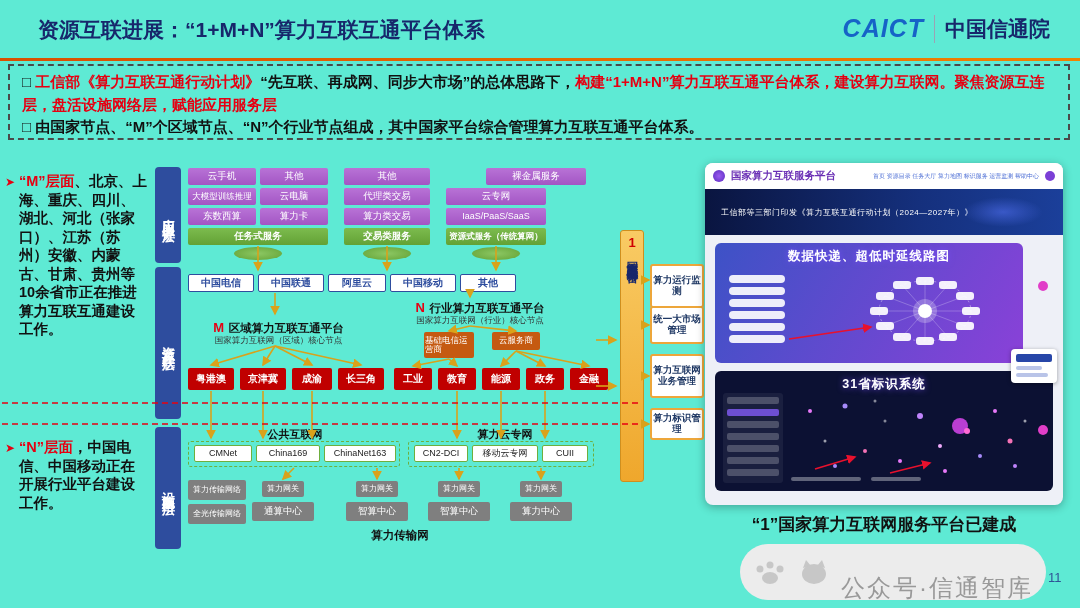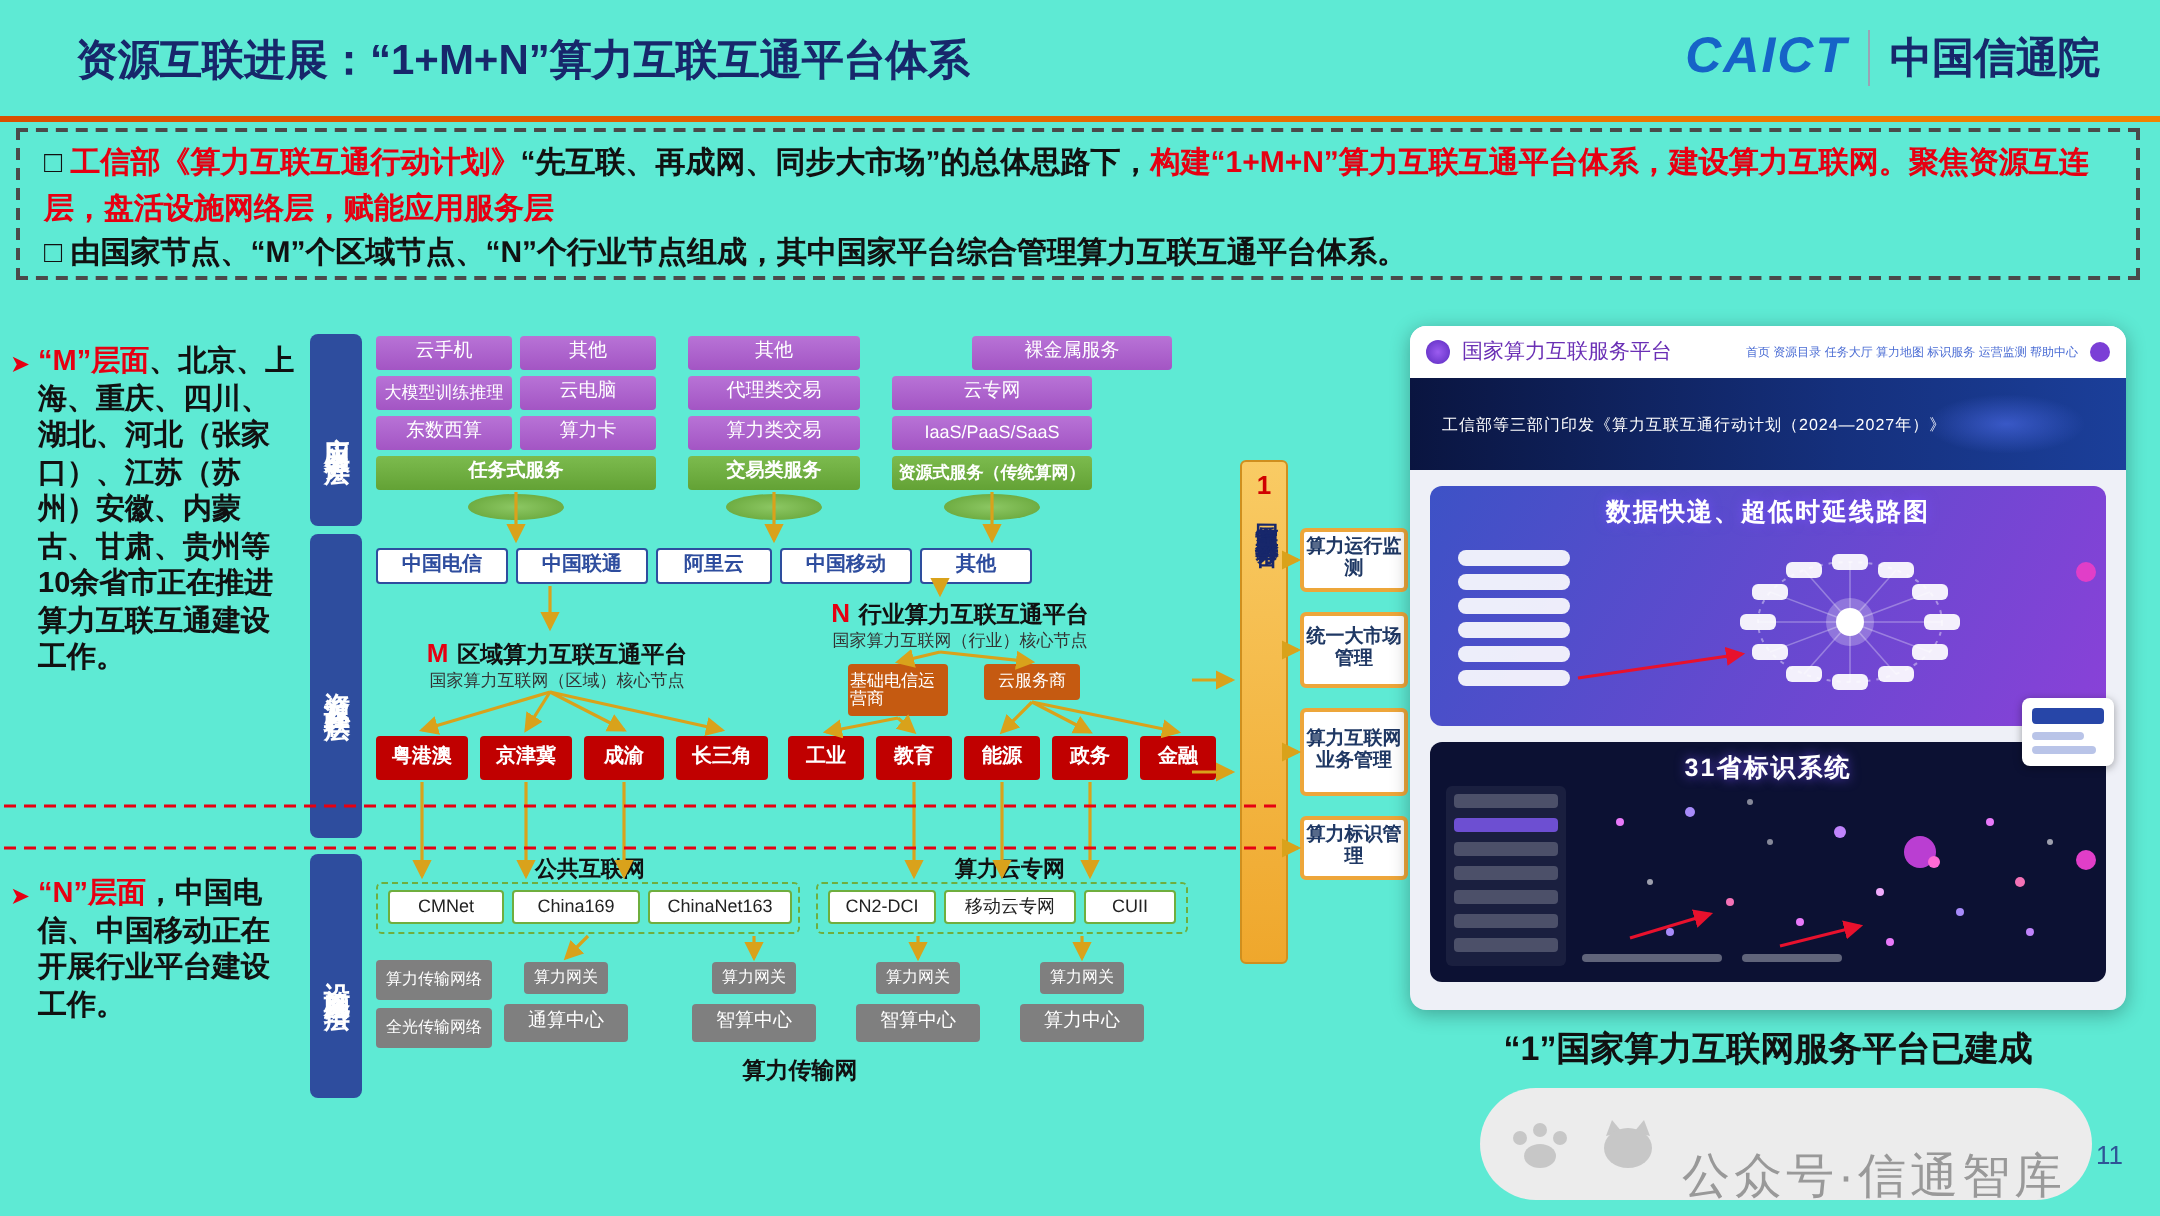--- a/index.html
+++ b/index.html
@@ -155,21 +155,21 @@
   <div class="box grayb" style="left:346px;top:502px;width:62px;height:19px;font-size:9.5px;">智算中心</div>
   <div class="box grayb" style="left:428px;top:502px;width:62px;height:19px;font-size:9.5px;">智算中心</div>
   <div class="box grayb" style="left:510px;top:502px;width:62px;height:19px;font-size:9.5px;">算力中心</div>
 
   <div class="lbl" style="left:330px;top:528px;width:140px;text-align:center;font-size:11.5px;">算力传输网</div>
 
   <div class="vbar" style="left:620px;top:230px;width:24px;height:252px;">
     <span class="num">1</span>
     <span class="vtext">国家算力互联公共服务平台</span>
   </div>
-  <div class="funcb" style="left:650px;top:264px;width:54px;height:32px;">算力运行监测</div>
+  <div class="funcb" style="left:650px;top:264px;width:54px;height:44px;">算力运行监测</div>
   <div class="funcb" style="left:650px;top:306px;width:54px;height:38px;">统一大市场管理</div>
   <div class="funcb" style="left:650px;top:354px;width:54px;height:44px;">算力互联网业务管理</div>
   <div class="funcb" style="left:650px;top:408px;width:54px;height:32px;">算力标识管理</div>
 
   <svg class="abs" width="1080" height="608" style="left:0;top:0;pointer-events:none;">
     <defs>
       <marker id="mA" markerWidth="7" markerHeight="7" refX="5" refY="3" orient="auto">
           <path d="M0,0L6,3L0,6Z" fill="#d9a21b"></path>
         </marker>
     </defs>
@@ -209,30 +209,30 @@
     </g>
     <g stroke="#e60012" stroke-width="1.4" stroke-dasharray="6 4" fill="none">
       <line x1="2" y1="403" x2="642" y2="403"></line>
       <line x1="2" y1="424" x2="642" y2="424"></line>
     </g>
   </svg>
 
   <div class="abs" style="left:705px;top:163px;width:358px;height:342px;background:#eef0f7;border-radius:8px;box-shadow:0 2px 10px rgba(0,0,0,.3);overflow:hidden;">
     <div style="position:absolute;left:0;top:0;width:358px;height:26px;background:#fff;display:flex;align-items:center;padding:0 8px;box-sizing:border-box;gap:6px;">
       <span style="width:12px;height:12px;border-radius:50%;background:radial-gradient(#9b5cf0,#5a2bbf);display:inline-block;"></span>
-      <span style="font-size:10.5px;font-weight:400;color:#6a2fb5;white-space:nowrap;text-align:right;">国家算力互联服务平台</span>
+      <span style="font-size:10.5px;font-weight:700;color:#6a2fb5;white-space:nowrap;text-align:right;">国家算力互联服务平台</span>
       <span style="margin-left:auto;font-size:6px;color:#4a6cd4;white-space:nowrap;">首页 资源目录 任务大厅 算力地图 标识服务 运营监测 帮助中心</span>
       <span style="width:10px;height:10px;border-radius:50%;background:#7b3fd6;display:inline-block;"></span>
     </div>
     <div style="position:absolute;left:0;top:26px;width:358px;height:46px;background:linear-gradient(90deg,#0a1540,#15307d 60%,#1b3f9a);">
       <div style="position:absolute;left:16px;top:18px;font-size:8px;color:#fff;letter-spacing:.5px;">工信部等三部门印发《算力互联互通行动计划（2024—2027年）》</div>
       <div style="position:absolute;right:20px;top:8px;width:80px;height:30px;border-radius:50%;background:radial-gradient(rgba(90,120,255,.5),transparent 70%);"></div>
     </div>
 
-    <div class="rp-panel" style="left:10px;top:80px;width:338px;height:120px;background:linear-gradient(120deg,#3d52c6,#8a41d8);">
+    <div class="rp-panel" style="left:10px;top:80px;width:308px;height:120px;background:linear-gradient(120deg,#3d52c6,#8a41d8);">
       <div class="rp-title">数据快递、超低时延线路图</div>
       <svg width="338" height="120" style="position:absolute;left:0;top:0;">
         <defs>
           <marker id="mR1" markerWidth="7" markerHeight="7" refX="5" refY="3" orient="auto">
               <path d="M0,0L6,3L0,6Z" fill="#e8112d"></path>
             </marker>
         </defs>
         <ellipse cx="210" cy="68" rx="46" ry="30" fill="none" stroke="rgba(255,255,255,.4)" stroke-dasharray="2 3"></ellipse>
         <g stroke="rgba(255,255,255,.3)" stroke-width=".8">
           <line x1="210" y1="68" x2="256" y2="68"></line>

